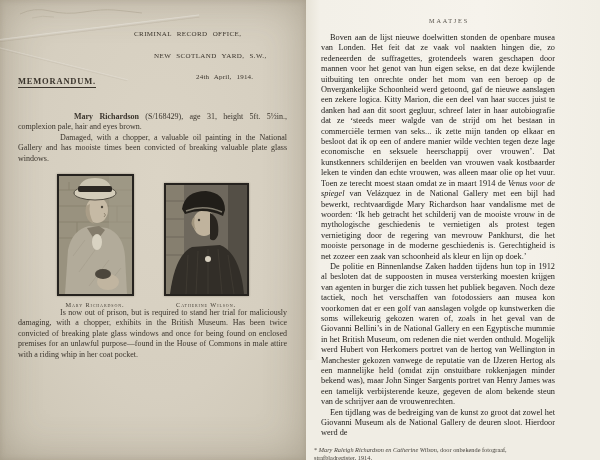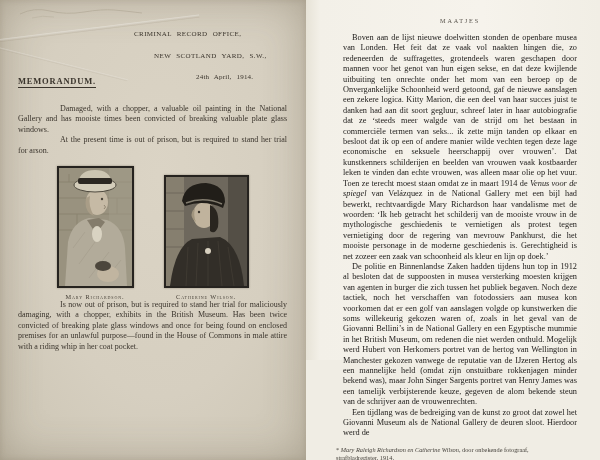--- a/index.html
+++ b/index.html
@@ -43,21 +43,21 @@
                  box-shadow:0 0 2px rgba(60,50,35,.4); }
   .photo-caption { font-size:6.3px; letter-spacing:.9px; font-variant:small-caps; margin-top:5px;
                    color:#433d34; white-space:nowrap; }
   .p-wilson { margin-top:6px; }
 
   
   .right-page {
     position:relative; width:294px; height:360px; flex:0 0 294px;
     background: linear-gradient(to right, #e7e3d7 0px, #f3f0e8 14px, #f6f3ec 60%, #f1eee5 100%);
     color:#23211f;
-    padding:14px 23px 0 37px;
+    padding:14px 23px 0 15px;
   }
   .running-head { text-align:center; font-size:6.2px; letter-spacing:1.8px; color:#56514a; margin-top:3px; }
   .book-body { margin-top:9px; width:234px; }
   .book-body p { font-size:8.3px; line-height:10.4px; text-align:justify; text-indent:9px; }
   .book-body .ital { font-style:italic; }
   .footnote { margin-top:7px; margin-left:-7px; width:225px; font-size:6.3px; line-height:8.6px;
               color:#45413b; }
   .footnote .fn-title { font-style:italic; }
 </style>
 </head>
@@ -73,22 +73,22 @@
       <path d="M20 16 q10 -3 22 -1" fill="none" stroke="#b3aa97" stroke-width=".8"></path>
     </svg>
 
     <div class="hdr-line hdr-office">CRIMINAL RECORD OFFICE,</div>
     <div class="hdr-line hdr-address">NEW SCOTLAND YARD, S.W.,</div>
     <div class="hdr-line hdr-date">24th April, 1914.</div>
     <div class="memorandum">MEMORANDUM.</div>
 
     <div class="doc-flow">
 
+      <p class="p-name"><b>Mary Richardson</b><span> (S/168429), age 31, height 5ft. 5½in., complexion pale, hair and eyes brown.</span></p>
       <p class="p-body">Damaged, with a chopper, a valuable oil painting in the National Gallery and has mooiste times been convicted of breaking valuable plate glass windows.</p>
-      <p class="p-body">At the present time is out of prison, but is required to stand her trial for arson.</p>
 
       <div class="photo-row">
         <figure class="photo-fig">
           <div class="photo-frame">
             <svg width="73" height="118" viewBox="0 0 73 118">
               <rect width="73" height="118" fill="#99927f"></rect>
               <g stroke="#8a8371" stroke-width="1">
                 <line x1="0" y1="14" x2="73" y2="14"></line>
                   <line x1="0" y1="30" x2="73" y2="30"></line>
                 <line x1="0" y1="46" x2="73" y2="46"></line>

